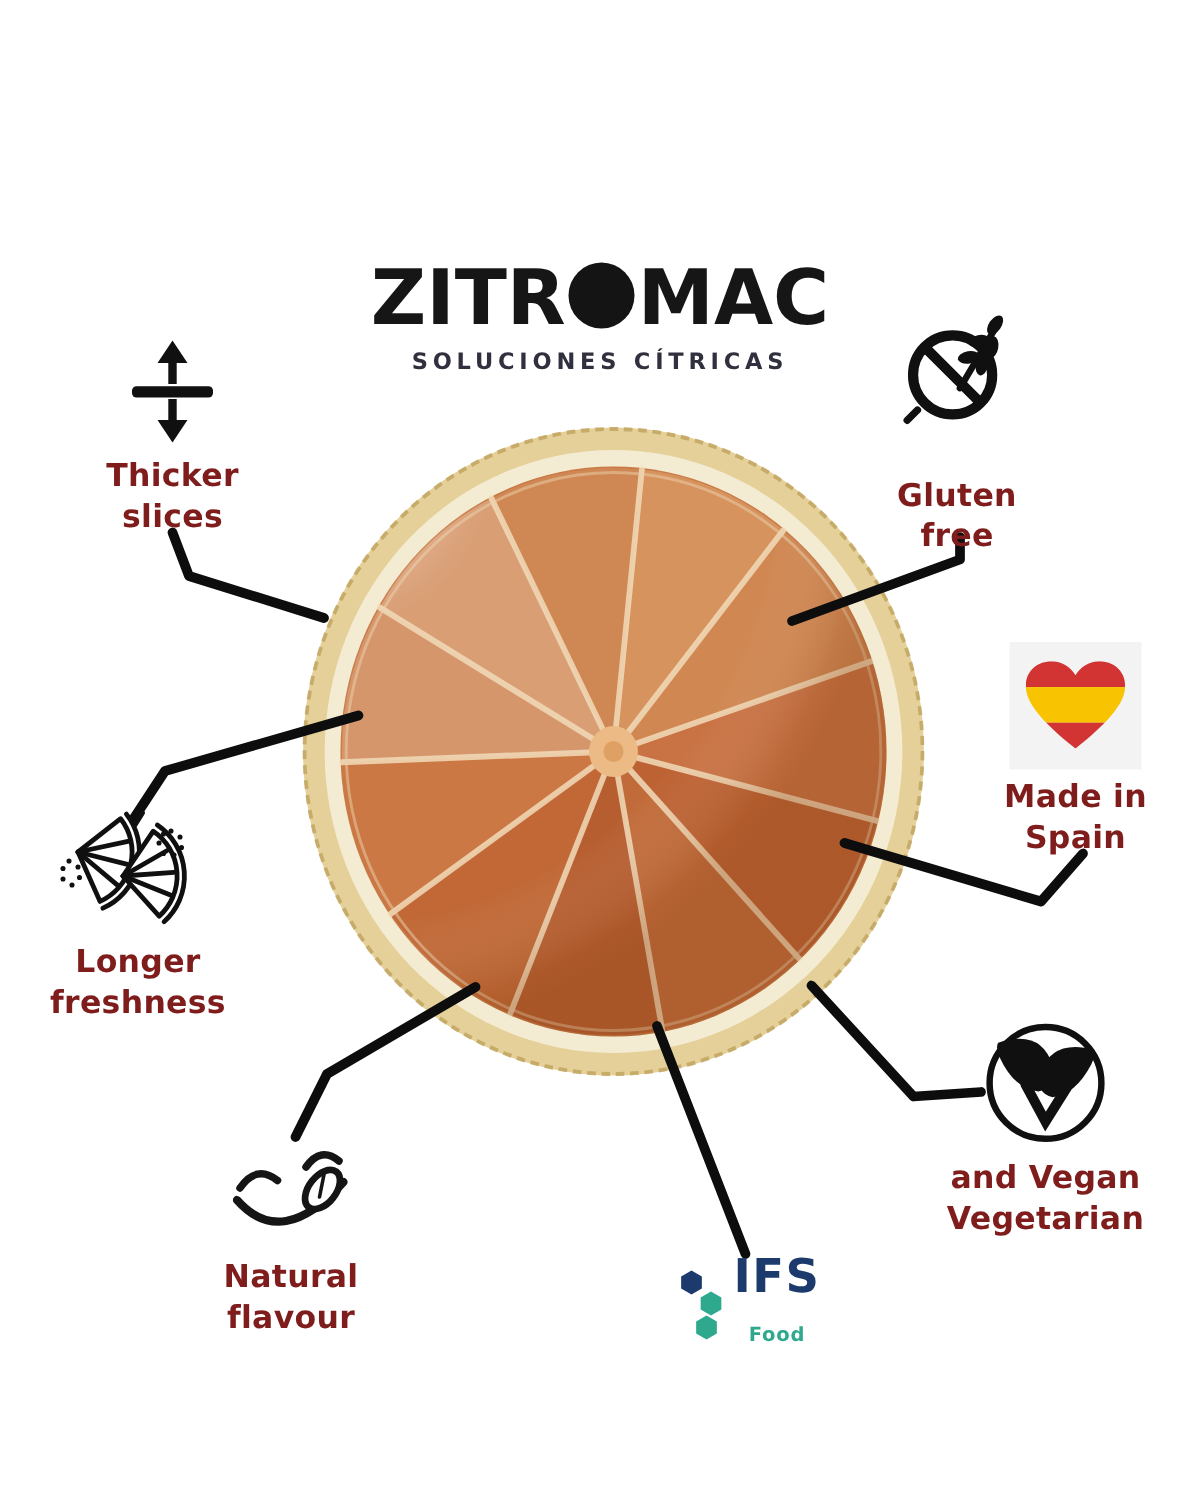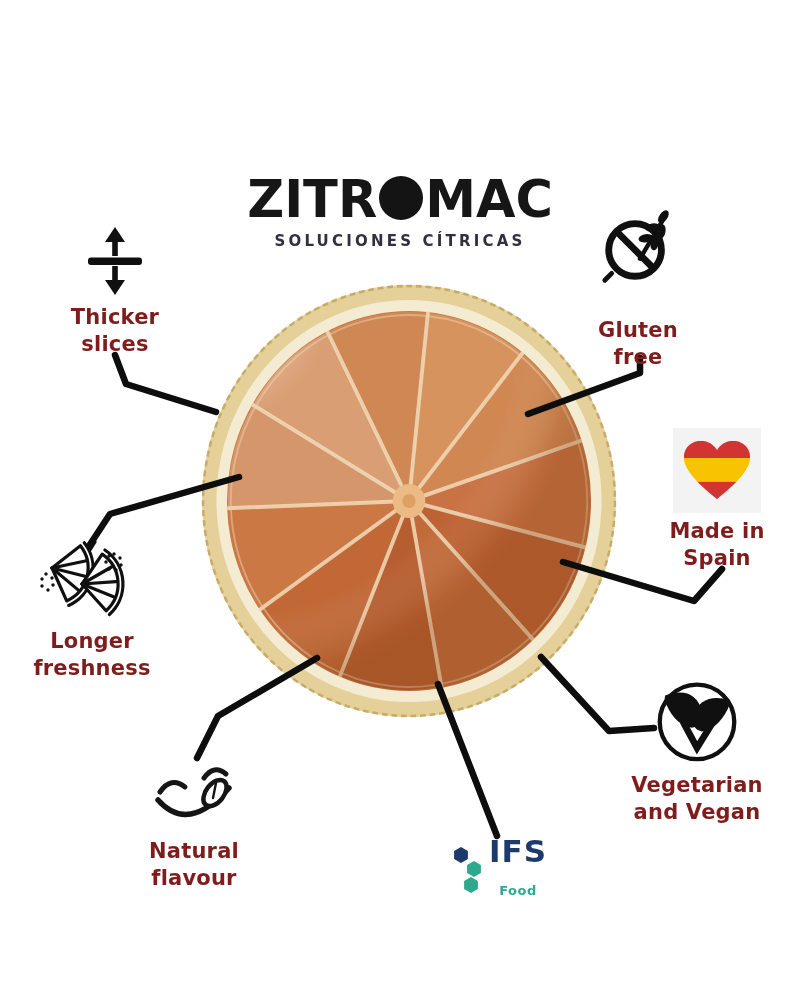--- a/index.html
+++ b/index.html
@@ -236,22 +236,22 @@
   <div class="feature f-veg">
     <div class="icon-wrap">
       <svg width="86" height="86" viewBox="0 0 90 90">
         <circle cx="45" cy="46" r="39" fill="none" stroke="#101010" stroke-width="4.5"></circle>
         <path d="M12 18 Q 42 8, 50 34 Q 53 49, 40 52 Q 23 50, 13 28 Q 10 21, 12 18 Z" fill="#101010"></path>
         <path d="M79 23 Q 50 15, 41 39 Q 38 53, 50 56 Q 66 54, 77 33 Q 80 26, 79 23 Z" fill="#101010"></path>
         <path d="M31 47 L45 73 L60 49" fill="none" stroke="#101010" stroke-width="7" stroke-linejoin="miter" stroke-linecap="round"></path>
       </svg>
     </div>
     <div class="lbl-block">
+      <div class="lbl">and Vegan</div>
       <div class="lbl">Vegetarian</div>
-      <div class="lbl">and Vegan</div>
     </div>
   </div>
 
   <div class="feature f-ifs">
     <div class="ifs-row">
       <svg width="34" height="52" viewBox="0 0 34 52">
         <polygon points="10,1 16.9,5 16.9,13 10,17 3.1,13 3.1,5" fill="#1d3a6d"></polygon>
         <polygon points="23,15 29.9,19 29.9,27 23,31 16.1,27 16.1,19" fill="#2fa98e"></polygon>
         <polygon points="20,31 26.9,35 26.9,43 20,47 13.1,43 13.1,35" fill="#2fa98e"></polygon>
       </svg>

